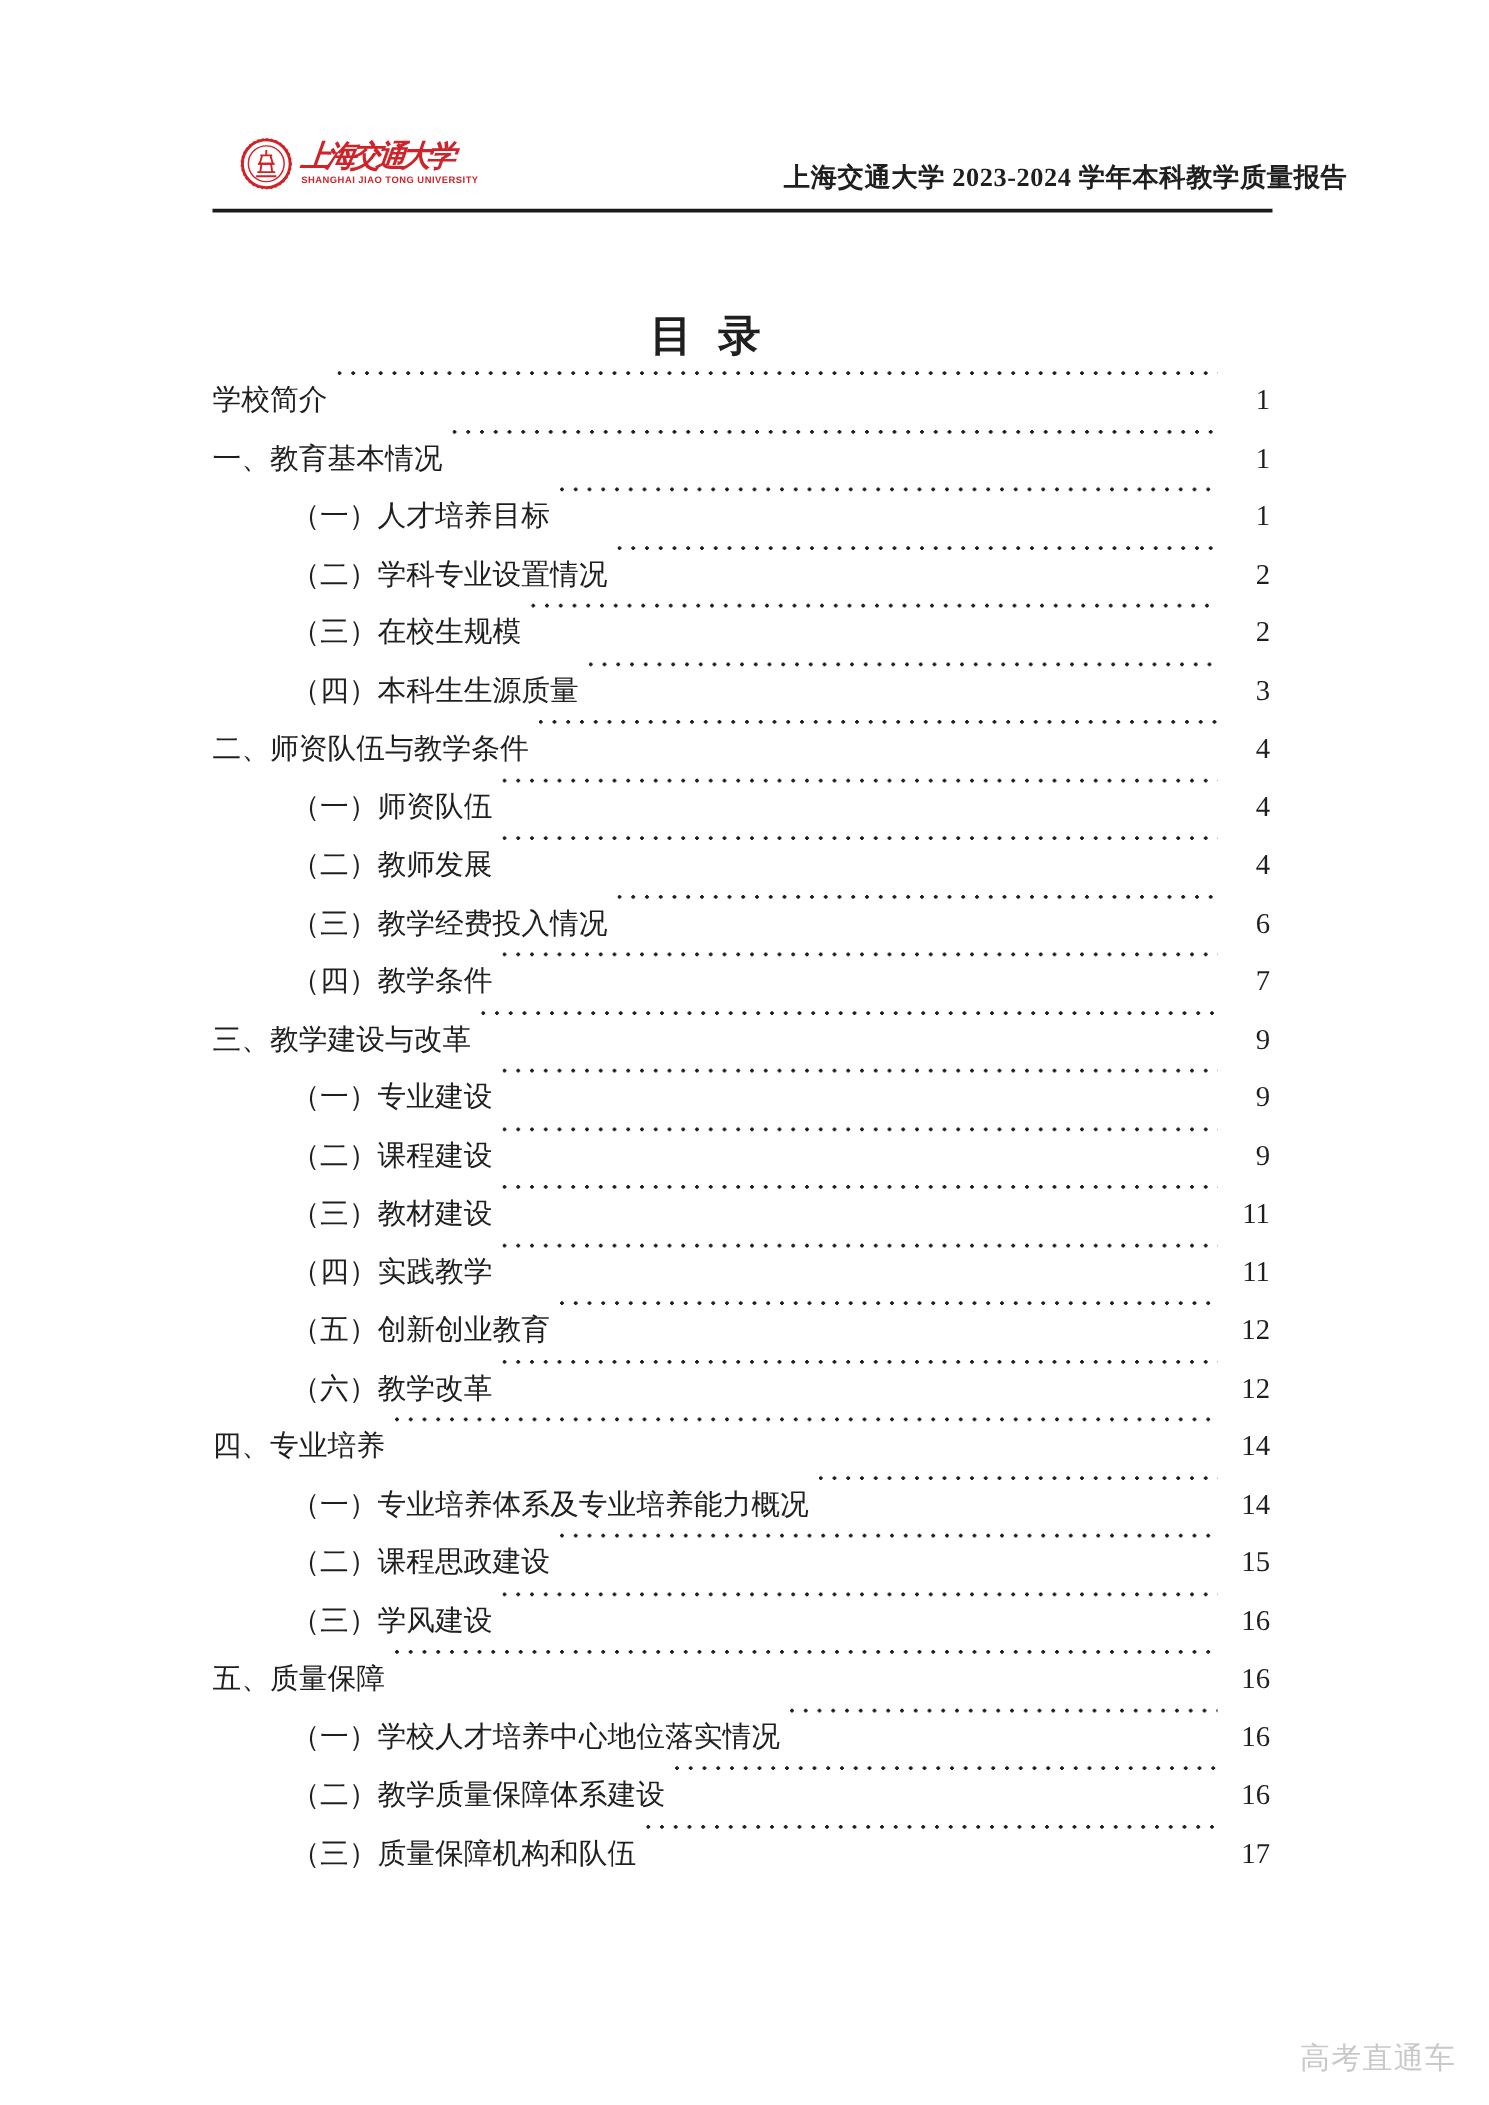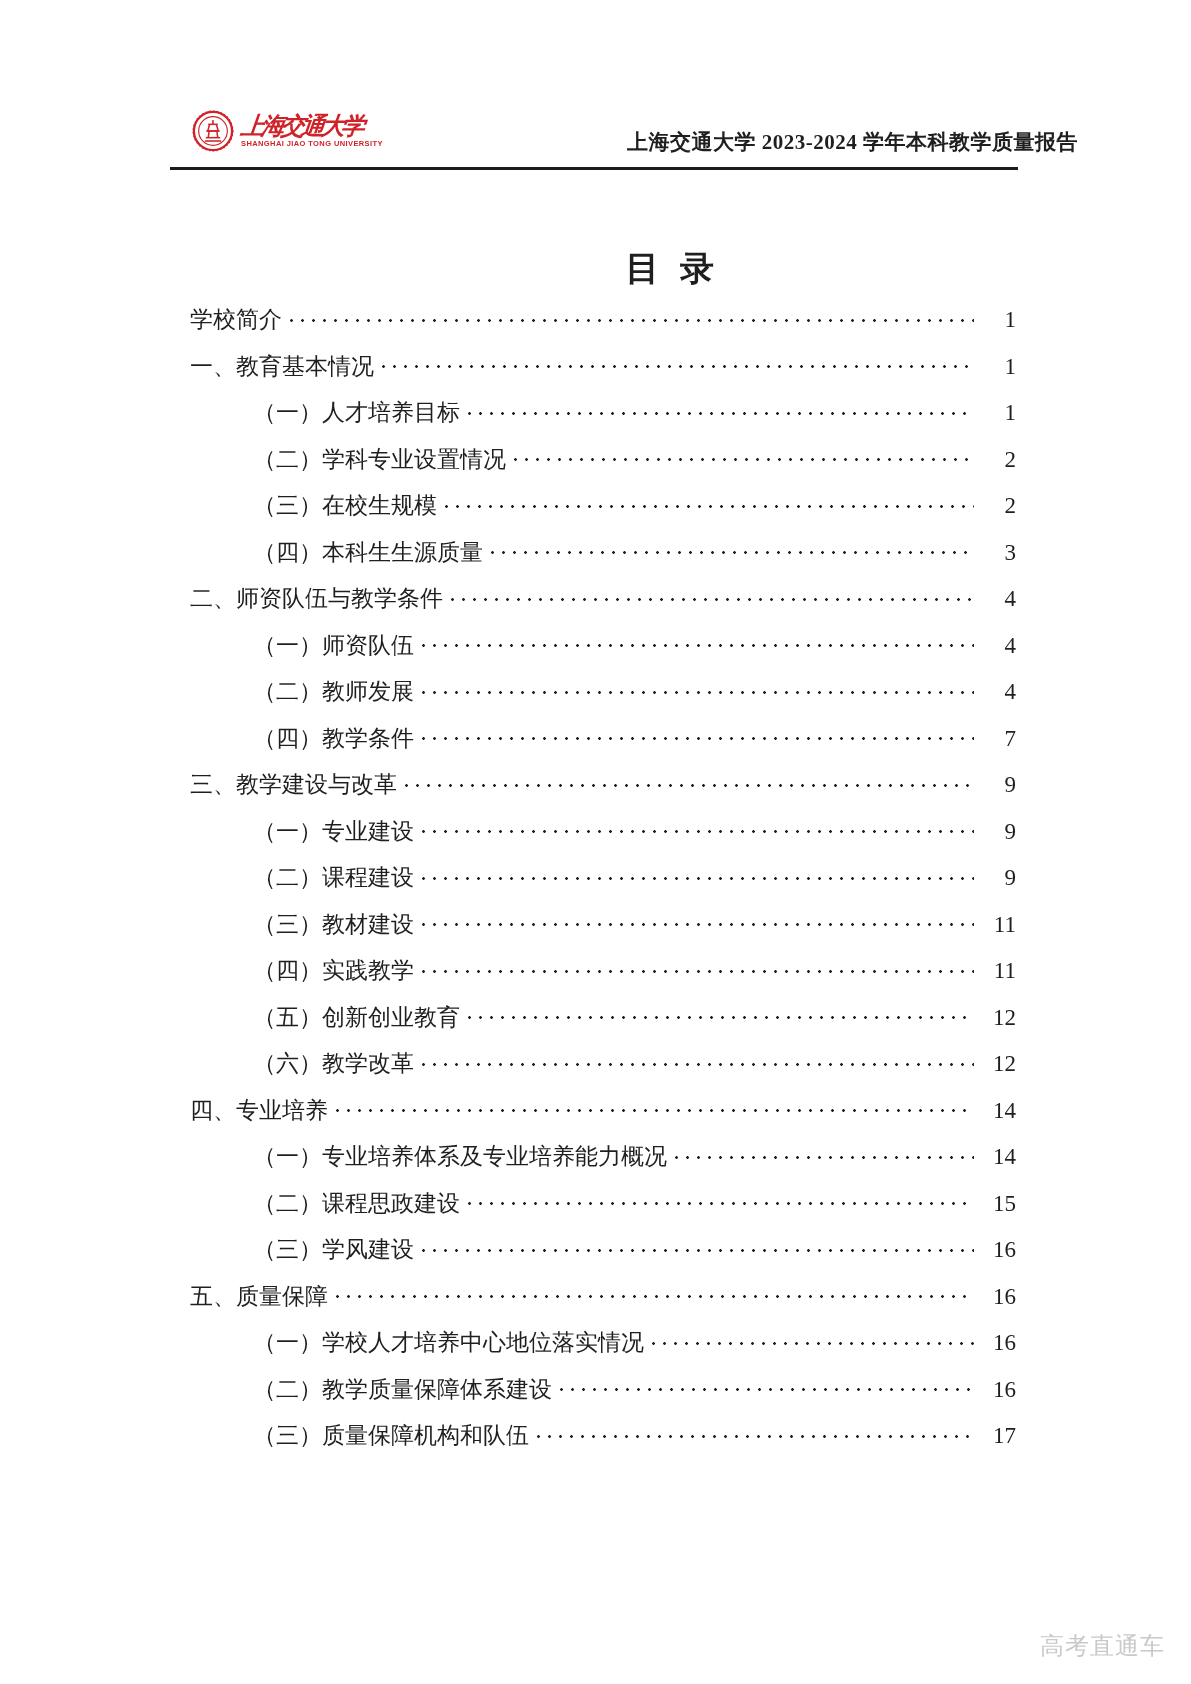--- a/index.html
+++ b/index.html
@@ -58,38 +58,37 @@
     height: 3px;
     background: #1c1c1c;
   }
 
   
   .toc-title {
     position: absolute;
     left: 520px;
     top: 246px;
     width: 200px;
-    text-align: right;
+    text-align: left;
     font-size: 34px;
     font-weight: bold;
     letter-spacing: 6px;
     white-space: nowrap;
   }
   .toc {
     position: absolute;
     left: 170px;
     top: 297px;
     width: 846px;
   }
   .toc-row {
     display: flex;
-    align-items: center;
+    align-items: flex-start;
     height: 46.5px;
     cursor: pointer;
-    margin-left: 20px;
   }
   .toc-row.lv2 { padding-left: 63px; }
   .toc-label {
     flex: 0 0 auto;
     font-size: 23px;
     line-height: 46.5px;
     white-space: nowrap;
   }
   .toc-leader {
     flex: 1 1 auto;
@@ -192,20 +191,25 @@
     <span class="toc-label">（一）师资队伍</span>
     <span class="toc-leader"></span>
     <span class="toc-page">4</span>
   </div>
       <div class="toc-row lv2">
     <span class="toc-label">（二）教师发展</span>
     <span class="toc-leader"></span>
     <span class="toc-page">4</span>
   </div>
       <div class="toc-row lv2">
+    <span class="toc-label">（三）教学经费投入情况</span>
+    <span class="toc-leader"></span>
+    <span class="toc-page">6</span>
+  </div>
+      <div class="toc-row lv2">
     <span class="toc-label">（四）教学条件</span>
     <span class="toc-leader"></span>
     <span class="toc-page">7</span>
   </div>
       <div class="toc-row">
     <span class="toc-label">三、教学建设与改革</span>
     <span class="toc-leader"></span>
     <span class="toc-page">9</span>
   </div>
       <div class="toc-row lv2">

